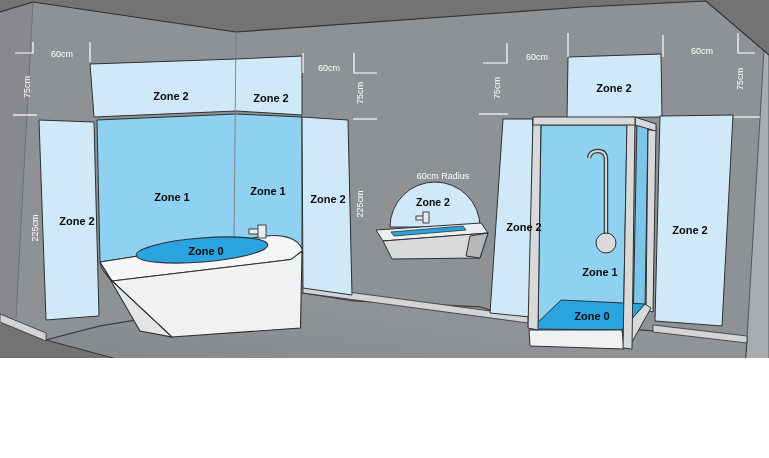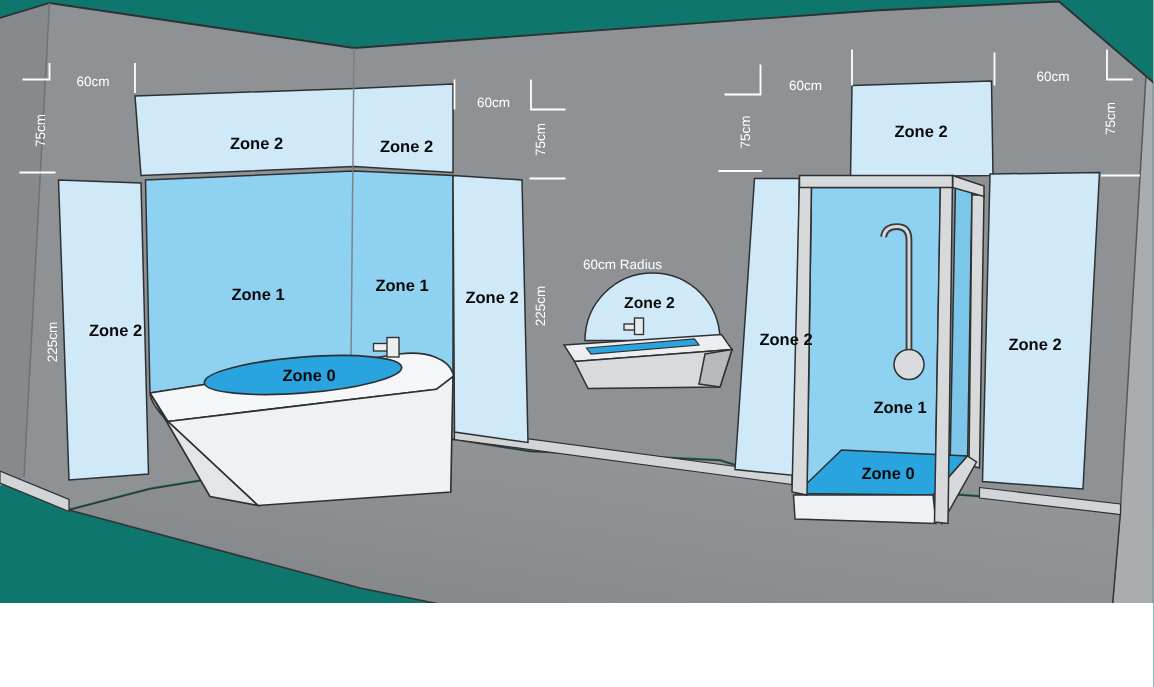--- a/index.html
+++ b/index.html
@@ -1,21 +1,21 @@
 <!DOCTYPE html>
 <html><head>
 <meta charset="utf-8">
 <title>Diagram</title>
 <style>
   html,body{margin:0;padding:0;background:#ffffff;}
   #stage{
     position:relative;
-    width:769px;height:402px;
+    width:769px;height:358px;
     overflow:hidden;
-    background:#0f766e;
+    background:#737373;
     font-family:"Liberation Sans", sans-serif;
   }
   #scene{position:absolute;left:0;top:0;}
   .lbl{
     position:absolute;
     transform:translate(-50%,-50%);
     font-weight:bold;
     font-size:11px;
     color:#0a0a0a;
     white-space:nowrap;
@@ -135,21 +135,21 @@
   <div class="lbl" style="left:77px;top:221px">Zone 2</div>
   <div class="lbl" style="left:171px;top:96px">Zone 2</div>
   <div class="lbl" style="left:271px;top:98px">Zone 2</div>
   <div class="lbl" style="left:172px;top:197px">Zone 1</div>
   <div class="lbl" style="left:268px;top:191px">Zone 1</div>
   <div class="lbl" style="left:328px;top:199px">Zone 2</div>
   <div class="lbl" style="left:206px;top:251px">Zone 0</div>
   <div class="mlbl" style="left:329px;top:68px">60cm</div>
   <div class="mlbl rot" style="left:360px;top:93px">75cm</div>
   <div class="mlbl rot" style="left:360px;top:204px">225cm</div>
-  <div class="mlbl" style="left:415px;top:176px">60cm Radius</div>
+  <div class="mlbl" style="left:443px;top:176px">60cm Radius</div>
   <div class="lbl small" style="left:433px;top:202px">Zone 2</div>
   <div class="mlbl" style="left:537px;top:57px">60cm</div>
   <div class="mlbl rot" style="left:497px;top:88px">75cm</div>
   <div class="lbl" style="left:614px;top:88px">Zone 2</div>
   <div class="mlbl" style="left:702px;top:51px">60cm</div>
   <div class="mlbl rot" style="left:740px;top:79px">75cm</div>
   <div class="lbl" style="left:524px;top:227px">Zone 2</div>
   <div class="lbl" style="left:600px;top:272px">Zone 1</div>
   <div class="lbl" style="left:592px;top:316px">Zone 0</div>
   <div class="lbl" style="left:690px;top:230px">Zone 2</div>

